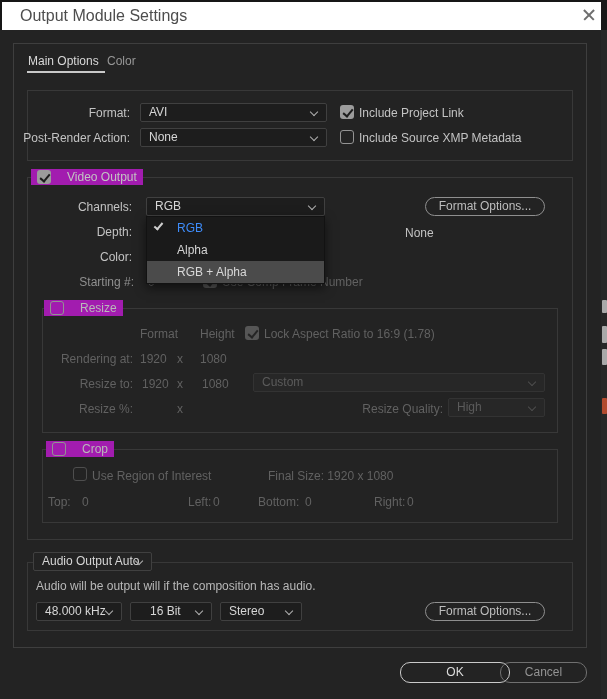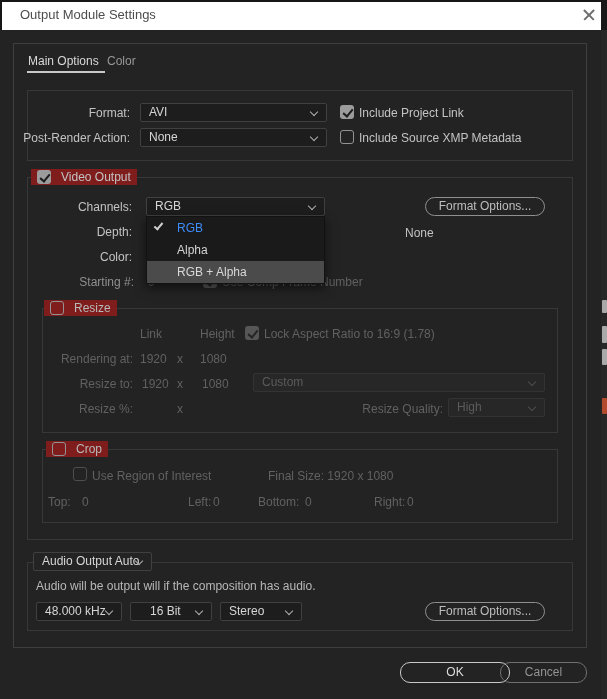--- a/index.html
+++ b/index.html
@@ -7,32 +7,32 @@
   #root {
     position:relative; width:607px; height:699px; overflow:hidden;
     background:#232323; font-family:"Liberation Sans", sans-serif;
     font-size:12px; color:#c3c3c3;
   }
   .abs { position:absolute; }
 
   
   .titlebar { left:0; top:0; width:601px; height:30px; background:#ffffff;
               border-top:2px solid #161616; border-left:2px solid #161616; }
-  .title-text { left:20px; top:7px; font-size:13px; color:#4d4d4d; }
+  .title-text { left:20px; top:7px; font-size:16px; color:#4d4d4d; }
   .close-btn { left:581px; top:7px; width:17px; height:17px; cursor:pointer; }
   .close-btn::before, .close-btn::after {
     content:''; position:absolute; left:1px; top:7px; width:14px; height:1.6px;
     background:#6e6e6e; }
   .close-btn::before { transform:rotate(45deg); }
   .close-btn::after  { transform:rotate(-45deg); }
 
   
   .panel    { border:1px solid #3e3e3e; }
   .fieldset { border:1px solid #383838; }
-  .legend   { background:#7f1d1d; display:flex; align-items:center; gap:10px;
+  .legend   { background:#a21caf; display:flex; align-items:center; gap:16px;
               padding:0 6px; height:16px; }
 
   
   .tab-active { color:#d8d8d8; }
   .tab-underline { background:#c9c9c9; height:2px; }
   .tab-inactive { color:#979797; }
 
   
   .lbl   { color:#c3c3c3; white-space:nowrap; }
   .lbl-r { text-align:right; }
@@ -162,21 +162,21 @@
       <span>RGB + Alpha</span>
     </div>
   </div>
 
   <div class="abs fieldset" style="left:42px;top:308px;width:516px;height:125px;"></div>
   <div class="abs legend" style="left:44px;top:300px;">
     <span class="cb unchecked" style="position:relative;"></span>
     <span class="bright">Resize</span>
   </div>
 
-  <div class="abs dim" style="left:140px;top:327px;">Link</div>
+  <div class="abs dim" style="left:140px;top:327px;">Format</div>
   <div class="abs dim" style="left:200px;top:327px;">Height</div>
   <div class="abs cb dim checked" style="left:245px;top:326px;"></div>
   <div class="abs dim" style="left:264px;top:327px;">Lock Aspect Ratio to 16:9 (1.78)</div>
 
   <div class="abs dim lbl-r" style="left:43px;top:352px;width:90px;">Rendering at:</div>
   <div class="abs dim" style="left:140px;top:352px;">1920</div>
   <div class="abs dim" style="left:177px;top:352px;">x</div>
   <div class="abs dim" style="left:200px;top:352px;">1080</div>
 
   <div class="abs dim lbl-r" style="left:43px;top:377px;width:90px;">Resize to:</div>

